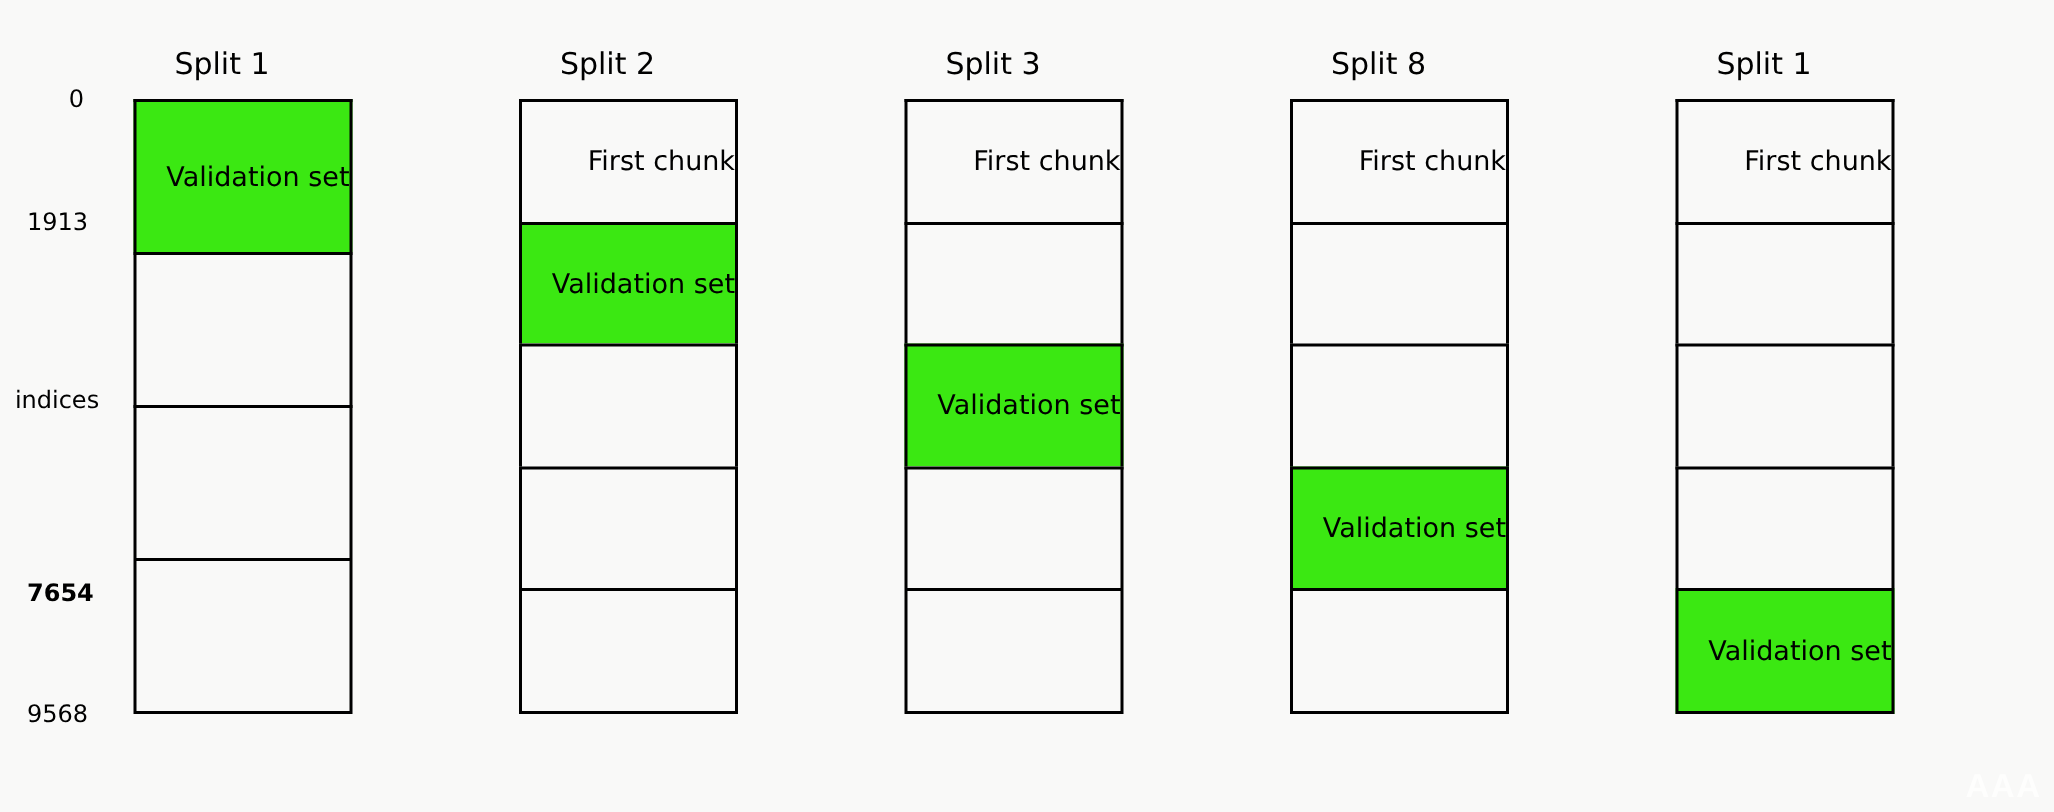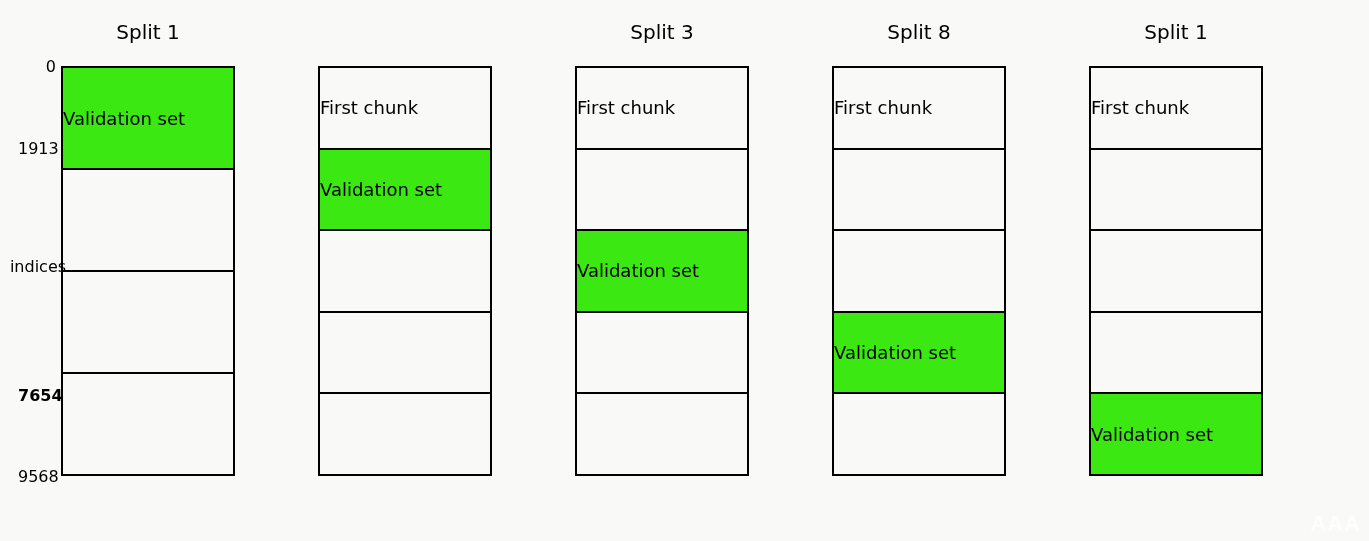--- a/index.html
+++ b/index.html
@@ -15,41 +15,42 @@
   }
   .canvas {
     position: relative;
     width: 1369px;
     height: 541px;
   }
   .split-title {
     position: absolute;
     width: 174px;
     text-align: center;
-    top: 20px;
+    top: 30px;
     font-size: 20px;
   }
   .column {
     position: absolute;
     top: 66px;
     width: 174px;
     height: 410px;
     display: flex;
     flex-direction: column;
     box-sizing: border-box;
   }
   .chunk {
     flex: 1 1 0;
     border: 2px solid #000;
     border-bottom: none;
     box-sizing: border-box;
     display: flex;
     align-items: center;
-    justify-content: flex-start;
+    justify-content: flex-end;
     background: #f9f9f8;
+    margin-left: 28px;
   }
   .chunk:last-child {
     border-bottom: 2px solid #000;
   }
   .chunk.validation {
     background: #3be812;
   }
   .chunk span {
     font-size: 18px;
     white-space: nowrap;
@@ -90,20 +91,21 @@
     font-weight: 700;
     user-select: none;
   }
 </style>
 </head>
 <body>
 
 <div class="canvas">
 
   <div class="split-title" style="left:61px">Split 1</div>
+  <div class="split-title" style="left:318px">Split 2</div>
   <div class="split-title" style="left:575px">Split 3</div>
   <div class="split-title" style="left:832px">Split 8</div>
   <div class="split-title" style="left:1089px">Split 1</div>
 
   <div class="column" style="left:61px">
     <div class="chunk validation">
         <span>Validation set</span>
       </div>
     <div class="chunk"></div>
     <div class="chunk"></div>

